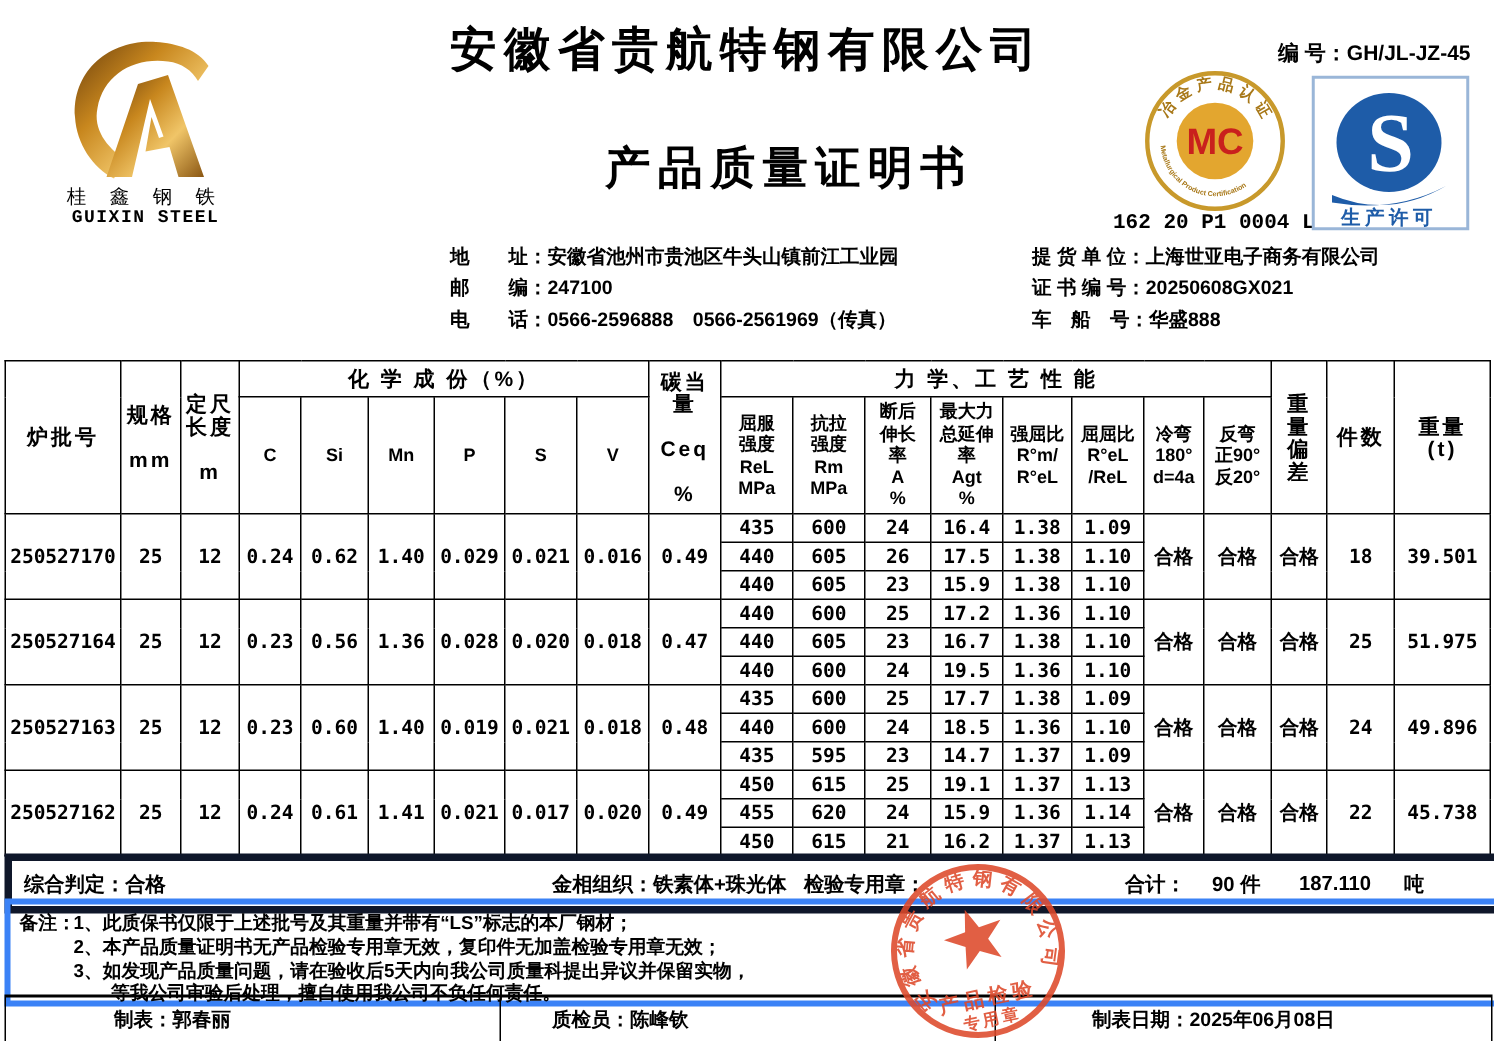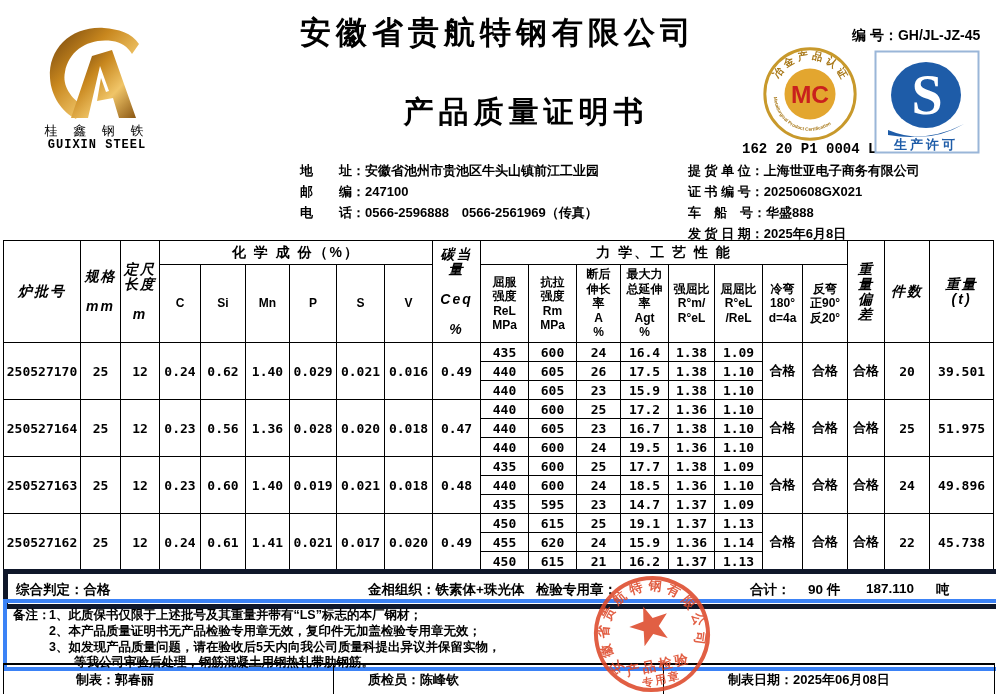--- a/index.html
+++ b/index.html
@@ -21,21 +21,21 @@
   .info-col{font-size:13px;font-weight:600;line-height:21px;}
   .ic-left{top:160px;left:8px;width:292px;}
   .ic-mid{top:160px;left:300px;width:388px;}
   .ic-right{top:160px;left:688px;width:304px;}
   
   table.qt{position:absolute;top:240px;left:3px;width:990px;border-collapse:collapse;table-layout:fixed;
            font-size:13px;font-weight:600;text-align:center;}
   table.qt th,table.qt td{border:1px solid #000;padding:0;overflow:hidden;}
   tr.h1 th{height:23px;font-size:14px;font-weight:700;letter-spacing:2px;}
   tr.h2 th{height:77px;font-size:12px;font-weight:600;line-height:14.5px;letter-spacing:0;}
-  th.rs{font-size:13px;font-weight:600;line-height:15px;letter-spacing:0;font-style:italic;}
+  th.rs{font-size:13px;font-weight:600;line-height:15px;letter-spacing:0;}
   tbody td{height:18px;font-family:"DejaVu Sans Mono","Liberation Mono",monospace;font-weight:600;font-size:13px;}
   tbody td.cjk{font-family:"Liberation Sans","DejaVu Sans",sans-serif;}
   
   .summary{top:569px;left:3px;width:990px;height:30px;border:5px solid #0f172a;font-size:13.5px;font-weight:700;}
   .summary span{position:absolute;top:7px;}
   .notes{top:599px;left:3px;width:990px;height:64px;border:4px solid #3b82f6;font-size:12.5px;font-weight:600;}
   .notes .nl{position:absolute;left:42px;line-height:16px;}
   .footer{top:663px;left:3px;width:990px;height:30px;border:1px solid #000;border-top:2px solid #000;
           display:flex;font-size:13px;font-weight:700;}
   .fcell{height:100%;line-height:29px;box-sizing:border-box;}
@@ -96,21 +96,20 @@
 
   <div class="abs info-col ic-mid">
     <div>地　　址：安徽省池州市贵池区牛头山镇前江工业园</div>
     <div>邮　　编：247100</div>
     <div>电　　话：0566-2596888　0566-2561969（传真）</div>
   </div>
   <div class="abs info-col ic-right">
     <div>提 货 单 位：上海世亚电子商务有限公司</div>
     <div>证 书 编 号：20250608GX021</div>
     <div>车　船　号：华盛888</div>
-    <div>发 货 日 期：2025年6月8日</div>
   </div>
 
   <table class="qt">
     <colgroup>
       <col style="width:77px">
         <col style="width:40px">
         <col style="width:39px">
       <col style="width:41px">
         <col style="width:45px">
         <col style="width:44px">
@@ -209,21 +208,21 @@
         <td rowspan="3">0.49</td>
         <td>435</td>
         <td>600</td>
         <td>24</td>
         <td>16.4</td>
         <td>1.38</td>
         <td>1.09</td>
         <td rowspan="3" class="cjk">合格</td>
         <td rowspan="3" class="cjk">合格</td>
         <td rowspan="3" class="cjk">合格</td>
-        <td rowspan="3">20</td>
+        <td rowspan="3">18</td>
         <td rowspan="3">39.501</td>
       </tr>
       <tr>
         <td>440</td>
         <td>605</td>
         <td>26</td>
         <td>17.5</td>
         <td>1.38</td>
         <td>1.10</td>
       </tr>
@@ -366,21 +365,21 @@
     <span style="left:800px">90  件</span>
     <span style="left:858px">187.110</span>
     <span style="left:928px">吨</span>
   </div>
 
   <div class="abs notes">
     <span class="abs" style="left:6px;top:4px">备注：</span>
     <div class="nl" style="top:4px">1、此质保书仅限于上述批号及其重量并带有“LS”标志的本厂钢材；</div>
     <div class="nl" style="top:20px">2、本产品质量证明书无产品检验专用章无效，复印件无加盖检验专用章无效；</div>
     <div class="nl" style="top:36px">3、如发现产品质量问题，请在验收后5天内向我公司质量科提出异议并保留实物，</div>
-    <div class="nl" style="top:51px">　　等我公司审验后处理，钢筋混凝土用钢热轧带肋钢筋。</div>
+    <div class="nl" style="top:51px">　　等我公司审验后处理，擅自使用我公司不负任何责任。</div>
   </div>
 
   <div class="abs footer">
     <div class="fcell fc2">制表：郭春丽</div>
     <div class="fcell fc1">质检员：陈峰钦</div>
     <div class="fcell fc3">制表日期：2025年06月08日</div>
   </div>
 
   <svg class="abs stamp" viewBox="0 0 124 124">
     <g opacity="0.88" transform="rotate(-12 62 62)">

